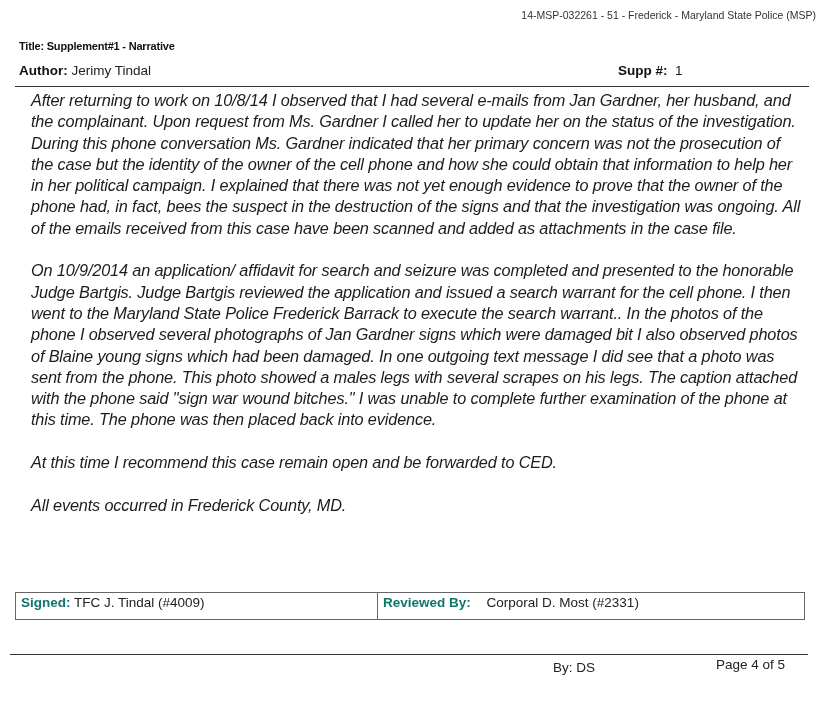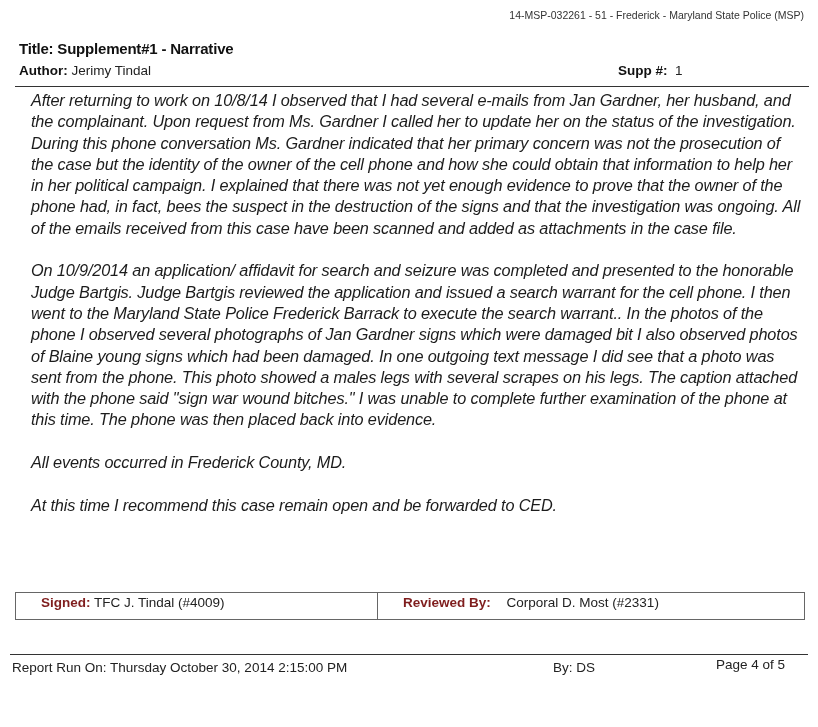--- a/index.html
+++ b/index.html
@@ -11,30 +11,30 @@
       width: 818px;
       height: 727px;
       position: relative;
       overflow: hidden;
       font-family: "Liberation Sans", sans-serif;
       color: #1a1a1a;
     }
     .case-header {
       position: absolute;
       top: 9px;
-      right: 14px;
+      right: 2px;
       font-size: 10.5px;
       color: #333;
       white-space: nowrap;
     }
     .title {
       position: absolute;
       top: 40px;
       left: 19px;
-      font-size: 15px;
+      font-size: 11px;
       font-weight: bold;
       color: #111;
       letter-spacing: -0.2px;
     }
     .meta-row {
       position: absolute;
       top: 63px;
       left: 19px;
       width: 790px;
       height: 20px;
@@ -83,21 +83,21 @@
       padding: 2px 0 0 5px;
       white-space: nowrap;
     }
     .sign-cell.left {
       width: 356px;
       border-right: 1px solid #666;
     }
     .sign-cell.right {
       flex: 1;
     }
-    .sign-cell .lbl { font-weight: bold; color: #7f1d1d; margin-left: 20px; }
+    .sign-cell .lbl { font-weight: bold; color: #0f766e; }
     .sign-cell .val { color: #222; }
     .sign-cell.right .val { margin-left: 12px; text-align: right; }
     .hr-bottom {
       position: absolute;
       top: 654px;
       left: 10px;
       width: 798px;
       height: 0;
       border-top: 1.5px solid #333;
     }
@@ -130,34 +130,33 @@
     <span class="lbl">Supp #:</span>&nbsp;
     <span class="val">1</span>
   </span>
 </div>
 
 <div class="hr-top"></div>
 
 <div class="narrative">
   <p>After returning to work on 10/8/14 I observed that I had several e-mails from Jan Gardner, her husband, and the complainant.  Upon request from Ms. Gardner I called her to update her on the status of the investigation.  During this phone conversation Ms. Gardner indicated that her primary concern was not the prosecution of the case but the identity of the owner of the cell phone and how she could obtain that information to help her in her political campaign.  I explained that there was not yet enough evidence to prove that the owner of the phone had, in fact, bees the suspect in the destruction of the signs and that the investigation was ongoing.  All of the emails received from this case have been scanned and added as attachments in the case file.</p>
   <p>On 10/9/2014 an application/ affidavit for search and seizure was completed and presented to the honorable Judge Bartgis.  Judge Bartgis reviewed the application and issued a search warrant for the cell phone.  I then went to the Maryland State Police Frederick Barrack to execute the search warrant..  In the photos of the phone I observed several photographs of Jan Gardner signs which were damaged bit I also observed photos of Blaine young signs which had been damaged.  In one outgoing text message I did see that a photo was sent from the phone. This photo showed a males legs with several scrapes on his legs.  The caption attached with the phone said "sign war wound bitches."  I was unable to complete further examination of the phone at this time.  The phone was then placed back into evidence.</p>
+  <p>At this time I recommend this case remain open and be forwarded to CED.</p>
   <p>All events occurred in Frederick County, MD.</p>
-  <p>At this time I recommend this case remain open and be forwarded to CED.</p>
 </div>
 
 <div class="sign-box">
   <div class="sign-cell left">
     <span class="lbl">Signed:</span>
     <span class="val">TFC J. Tindal (#4009)</span>
   </div>
   <div class="sign-cell right">
     <span class="lbl">Reviewed By:</span>
     <span class="val">Corporal D. Most (#2331)</span>
   </div>
 </div>
 
 <div class="hr-bottom"></div>
 
 <div class="footer">
-  <span class="run">Report Run On: Thursday October 30, 2014 2:15:00 PM</span>
   <span class="by">By:  DS</span>
   <span class="page">Page 4 of 5</span>
 </div>
 
 </body></html>

